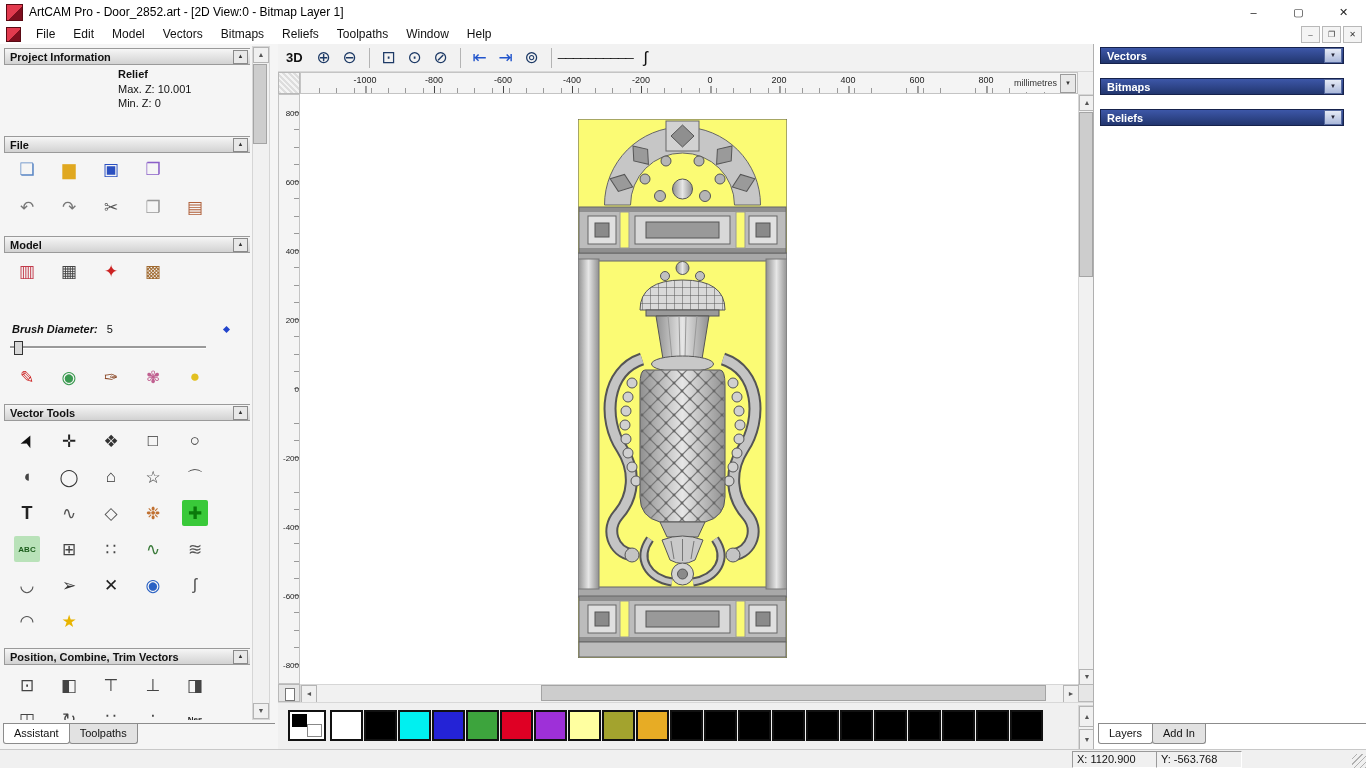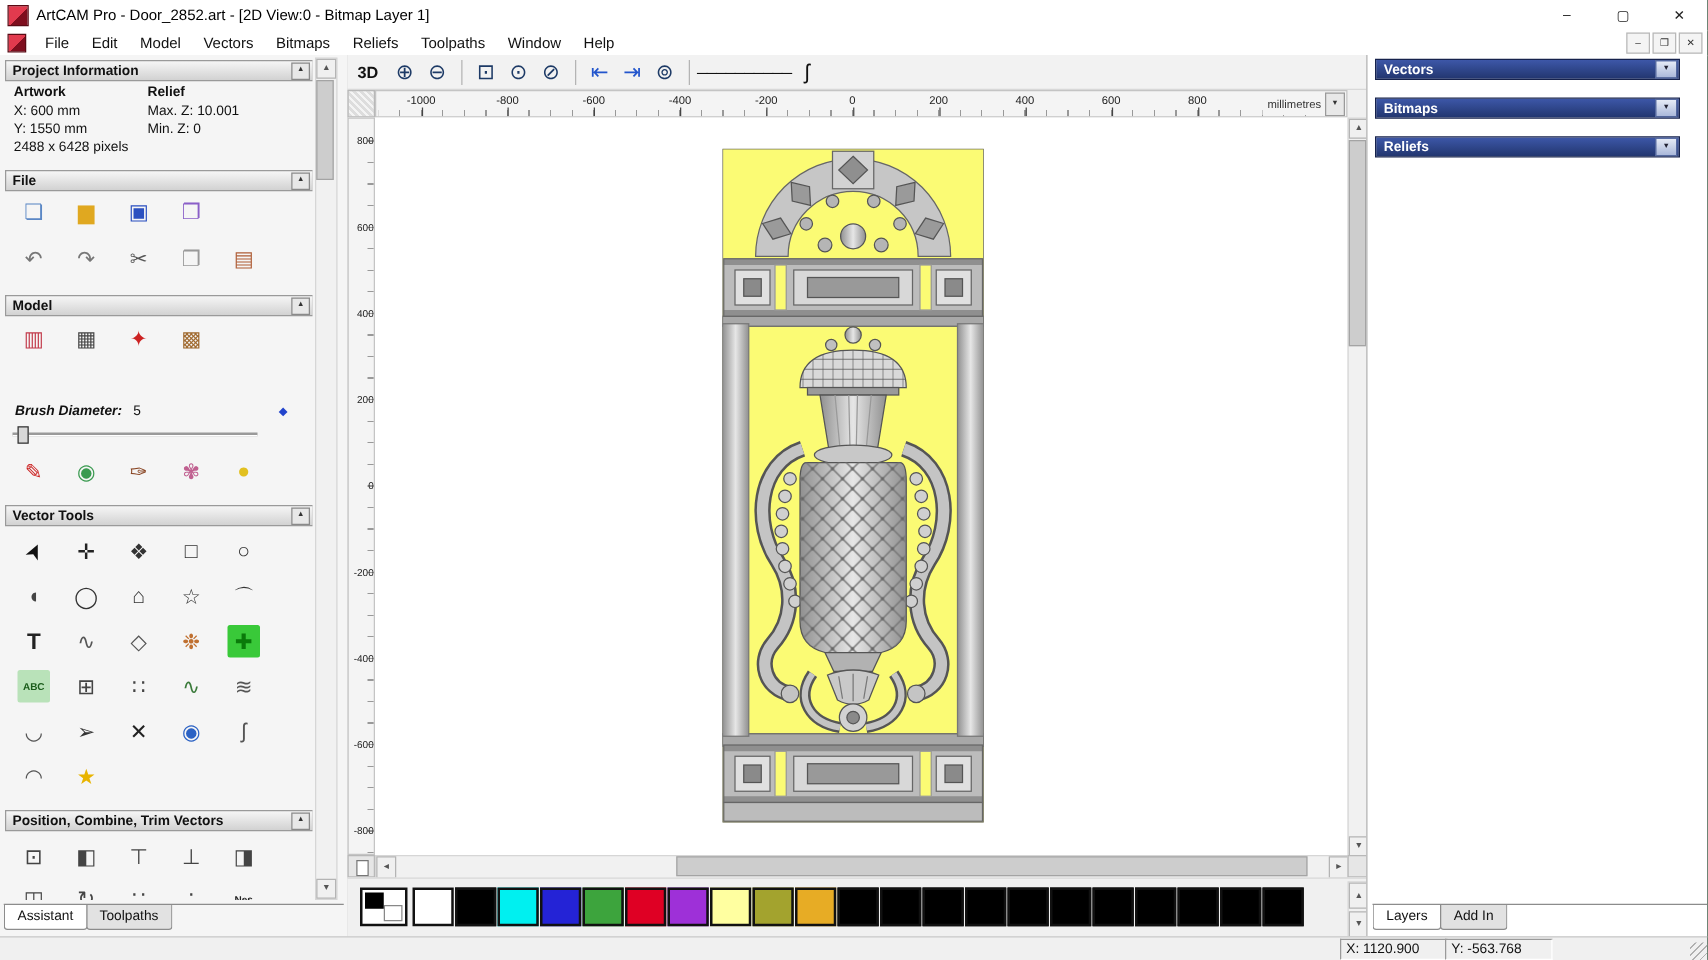--- a/index.html
+++ b/index.html
@@ -47,21 +47,21 @@
   .tab{display:inline-block;padding:3px 10px 4px;font-size:11px;border:1px solid #8c8c8c;border-top:none;background:#e2e2e2;border-radius:0 0 3px 3px;margin-right:-1px;cursor:pointer;}
   .tab.active{background:#fff;position:relative;z-index:2;}
   
   #center-area{position:absolute;left:278px;top:44px;width:816px;height:706px;background:#f0f0f0;}
   #view-toolbar{position:absolute;left:0;top:0;width:816px;height:28px;background:#f2f2f2;border-bottom:1px solid #d8d8d8;display:flex;align-items:center;padding-left:8px;box-sizing:border-box;}
   #btn-3d{font-weight:bold;font-size:13px;margin-right:8px;cursor:pointer;}
   .tb-icons{display:flex;align-items:center;}
   #ruler-corner{position:absolute;left:0;top:28px;width:22px;height:22px;background:repeating-linear-gradient(45deg,#ddd 0 2px,#f4f4f4 2px 4px);border:1px solid #b8b8b8;box-sizing:border-box;cursor:pointer;}
   #h-ruler{position:absolute;left:22px;top:28px;width:778px;height:22px;background:#f4f4f4;border:1px solid #c4c4c4;box-sizing:border-box;font-size:9px;overflow:hidden;
     background-image:repeating-linear-gradient(to right,transparent 0 16.25px,#999 16.25px 17.25px);background-size:100% 5px;background-position:1.5px 100%;background-repeat:no-repeat;}
-  .tick-h{position:absolute;top:2px;transform:translateX(-50%);color:#222;}
+  .tick-h{position:absolute;top:2px;transform:translateX(-50%);color:#222;margin-left:28px;}
   .tick-h::after{content:'';position:absolute;left:50%;top:11px;width:1px;height:7px;background:#444;}
   #v-ruler{position:absolute;left:0;top:50px;width:22px;height:590px;background:#f4f4f4;border:1px solid #c4c4c4;box-sizing:border-box;font-size:8px;overflow:hidden;
     background-image:repeating-linear-gradient(to bottom,transparent 0 16.25px,#999 16.25px 17.25px);background-size:5px 100%;background-position:100% .75px;background-repeat:no-repeat;}
   .tick-v{position:absolute;left:0;width:20px;text-align:right;padding-right:5px;transform:translateY(-50%);color:#222;}
   .tick-v::after{content:'';position:absolute;right:0;top:50%;width:4px;height:1px;background:#444;}
   .units-box{position:absolute;right:1px;top:1px;height:18px;display:flex;align-items:center;background:#f4f4f4;padding-left:4px;}
   .units-label{font-size:9px;color:#333;margin-right:3px;}
   .units-btn{width:14px;height:17px;background:#e8e8e8;border:1px solid #9a9a9a;font-size:6px;text-align:center;line-height:16px;color:#333;cursor:pointer;}
   #canvas-viewport{position:absolute;left:22px;top:50px;width:778px;height:590px;background:#ffffff;overflow:hidden;}
   #door-design{position:absolute;left:278px;top:25px;width:209px;height:539px;}
@@ -118,26 +118,20 @@
       <span class="mbtn">✕</span>
     </div>
   </div>
 
   <div id="left-panel">
     <div id="lp-content">
 
       <div class="section-header" style="top:4px">
         <span>Project Information</span>
         <span class="collapse-btn">▲</span>
-      </div>
-      <div class="info-col" style="left:11px;top:23px">
-        <div class="b">Artwork</div>
-        <div>X: 600 mm</div>
-        <div>Y: 1550 mm</div>
-        <div>2488 x 6428 pixels</div>
       </div>
       <div class="info-col" style="left:118px;top:23px">
         <div class="b">Relief</div>
         <div>Max. Z: 10.001</div>
         <div>Min. Z: 0</div>
       </div>
 
       <div class="section-header" style="top:92px">
         <span>File</span>
         <span class="collapse-btn">▲</span>

